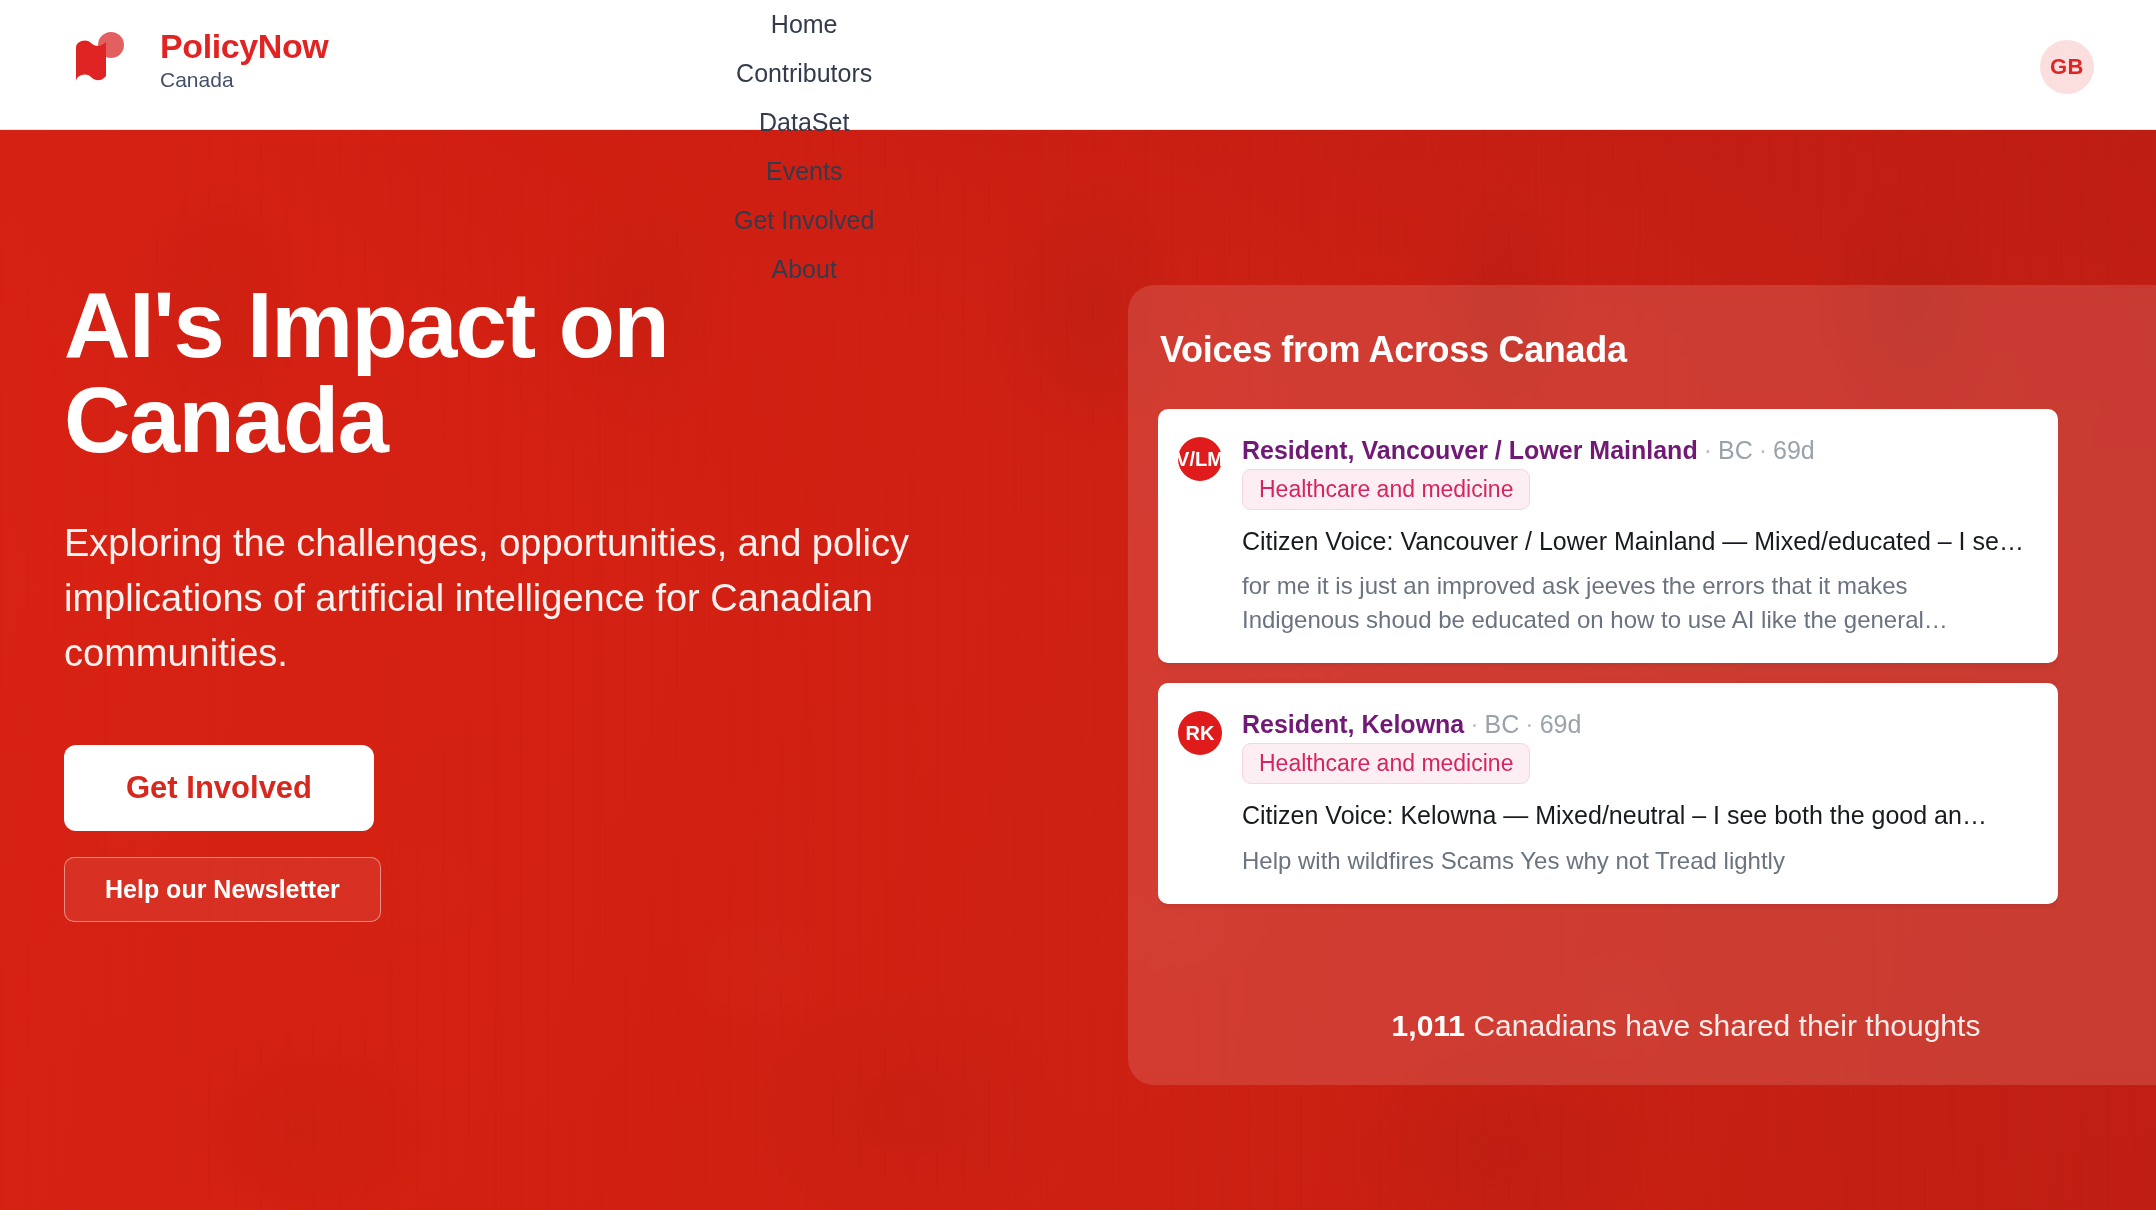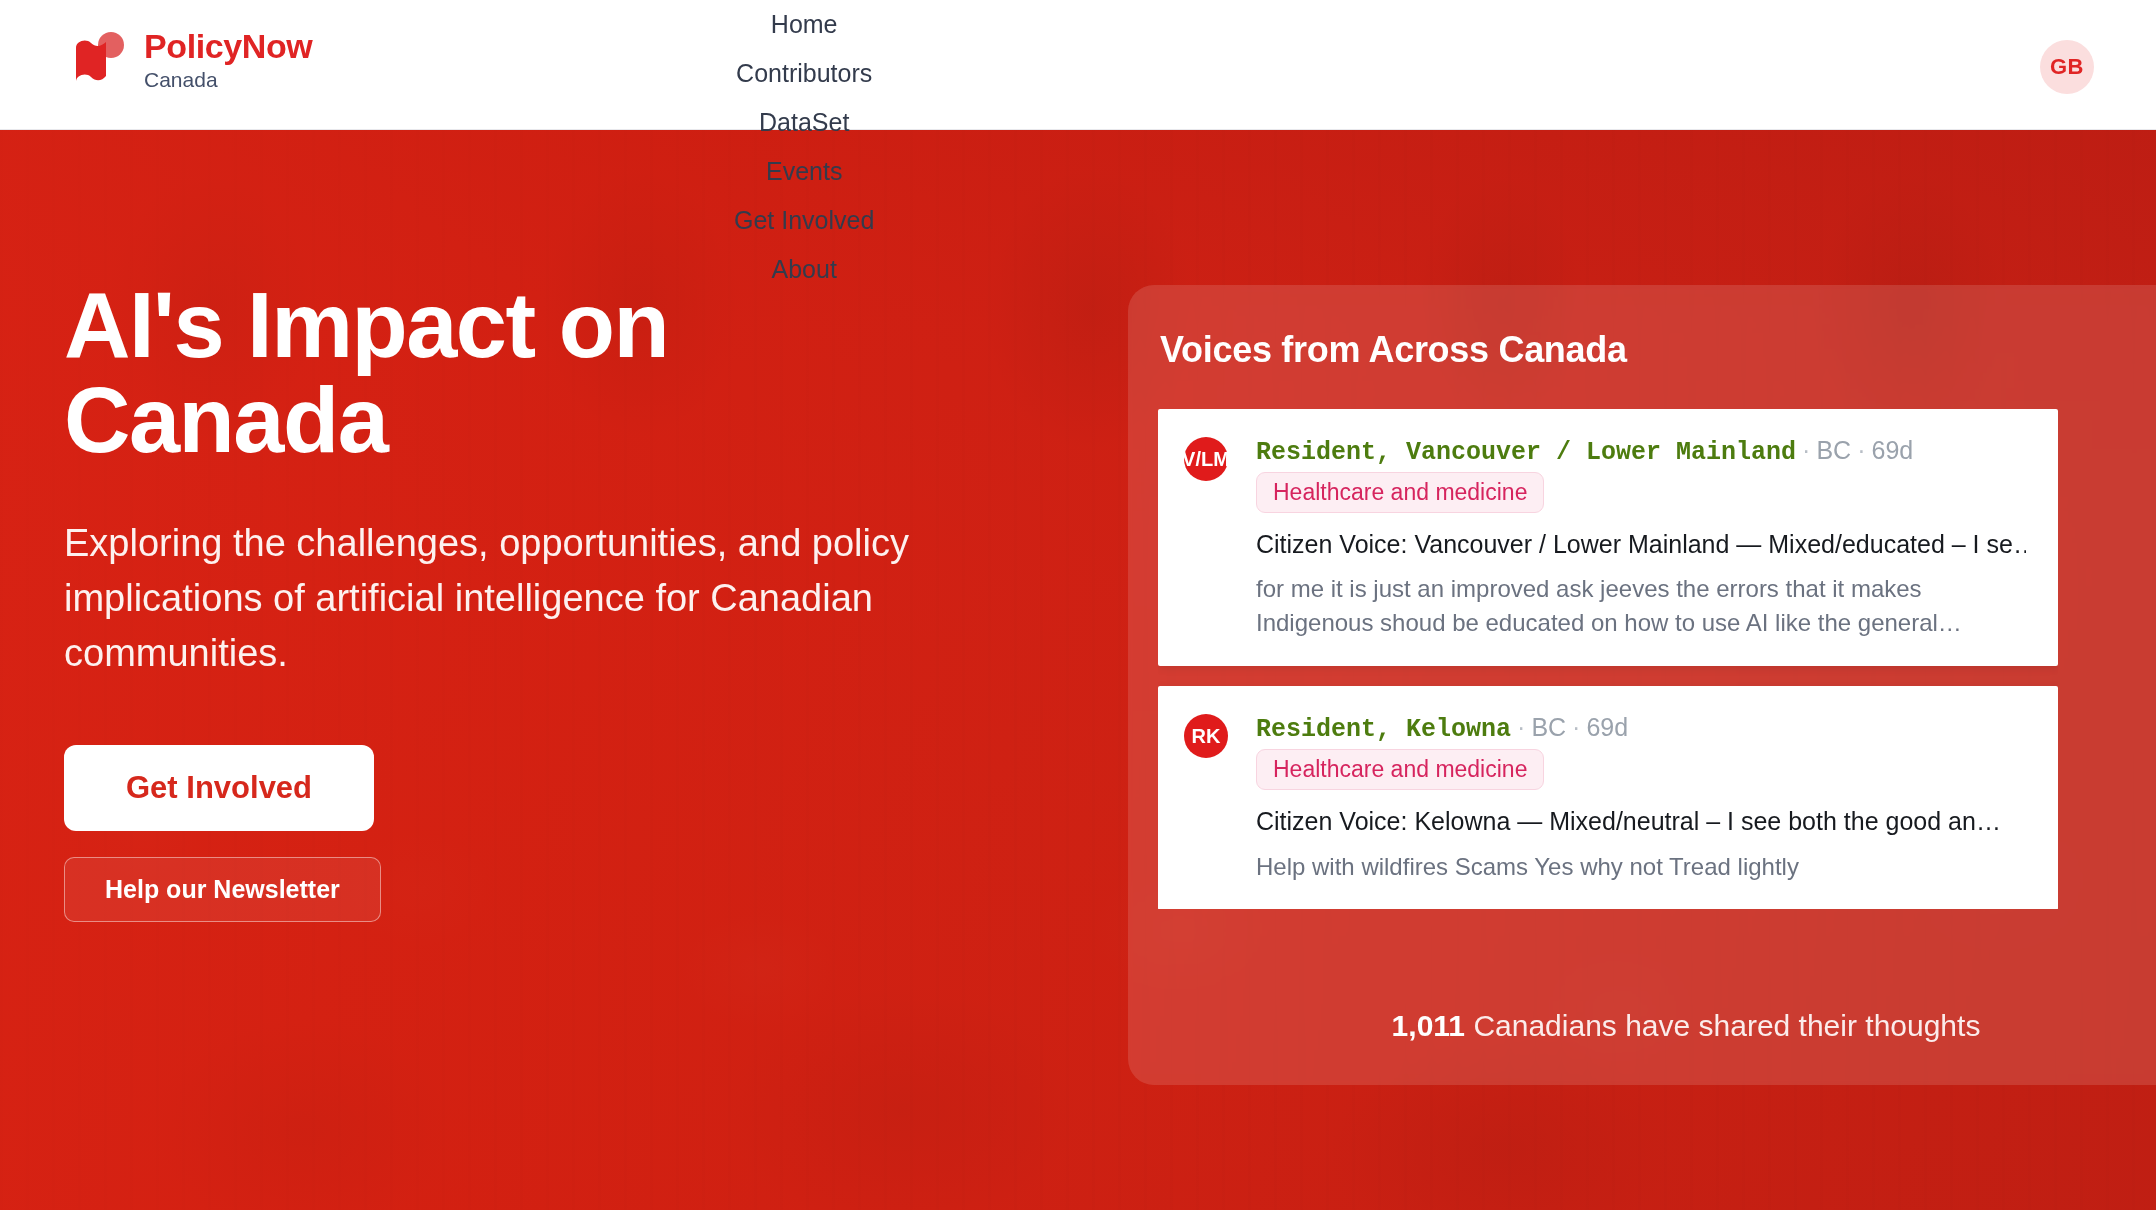--- a/index.html
+++ b/index.html
@@ -32,21 +32,21 @@
     display: flex;
     align-items: center;
     gap: 14px;
   }
   .brand-mark {
     position: relative;
     width: 66px;
     height: 66px;
     flex: 0 0 66px;
   }
-  .brand-text { display: flex; flex-direction: column; line-height: 1; }
+  .brand-text { display: flex; flex-direction: column; line-height: 1; margin-left: 16px; }
   .brand-title {
     font-size: 34px;
     font-weight: bold;
     color: #e02424;
     letter-spacing: -0.4px;
   }
   .brand-sub {
     font-size: 21px;
     color: #44506a;
     margin-top: 6px;
@@ -209,26 +209,26 @@
   .voices-list {
     position: absolute;
     left: 30px;
     top: 124px;
     width: 900px;
     height: 500px;
     overflow: hidden;
   }
   .voice-card {
     background: #ffffff;
-    border-radius: 2px;
-    padding: 26px 32px 26px 26px;
+    border-radius: 10px;
+    padding: 26px 32px 26px 20px;
     margin-bottom: 20px;
     box-shadow: 0 2px 8px rgba(0,0,0,0.10);
     display: flex;
-    gap: 28px;
+    gap: 20px;
     cursor: pointer;
   }
   .voice-avatar {
     flex: 0 0 44px;
     width: 44px; height: 44px;
     border-radius: 50%;
     background: #e01b1b;
     color: #ffffff;
     font-size: 20px;
     font-weight: bold;
@@ -240,23 +240,22 @@
     white-space: nowrap;
   }
   .voice-body { flex: 1 1 auto; min-width: 0; }
   .voice-meta {
     font-size: 25px;
     color: #9aa2ac;
     white-space: nowrap;
     line-height: 1.2;
   }
   .voice-author {
-    color: #4d7c0f;
-    font-weight: bold;
-    font-family: Liberation Mono, monospace;
+    color: #701a75;
+    font-weight: bold;
   }
   .voice-sep { margin: 0 6px; color: #b8bec6; }
   .voice-tag {
     display: inline-block;
     margin-top: 4px;
     background: #fdeef3;
     border: 1px solid #f8d4e0;
     color: #d6245e;
     font-size: 23px;
     padding: 6px 16px;

